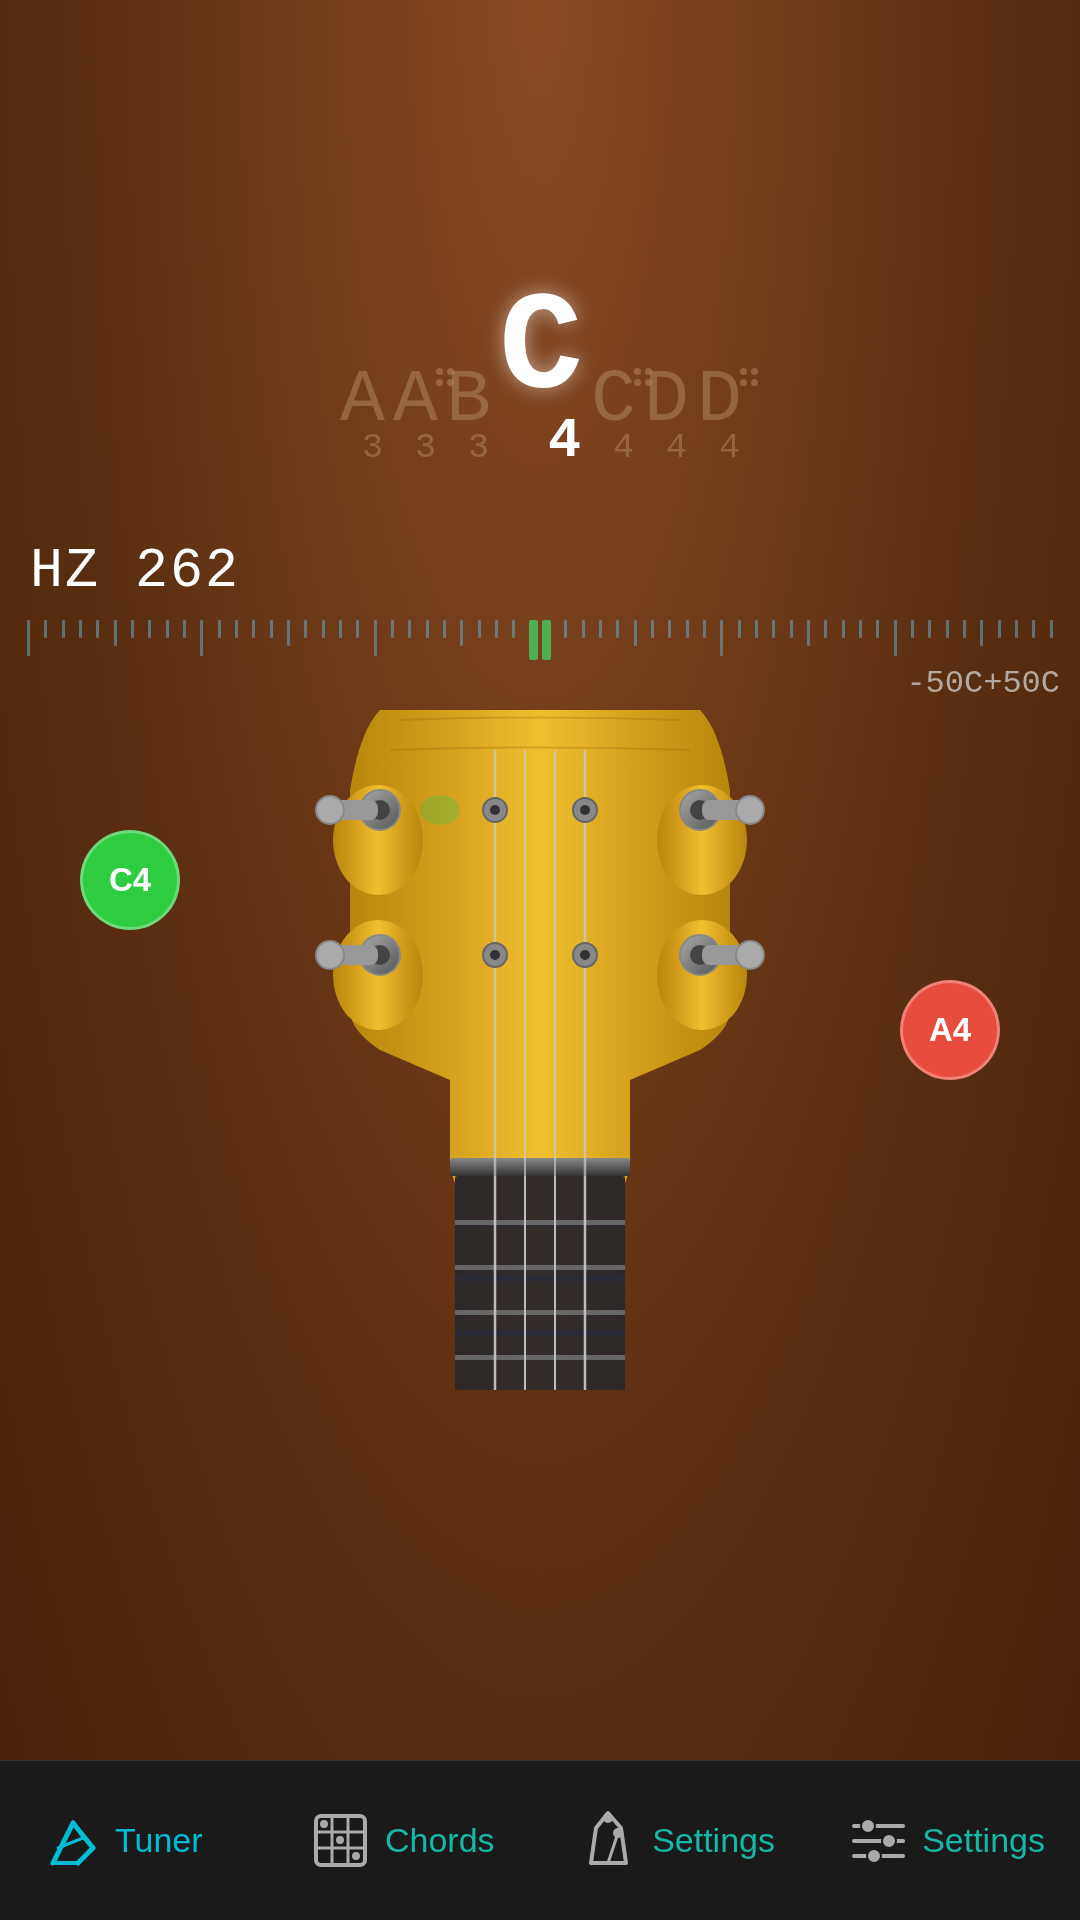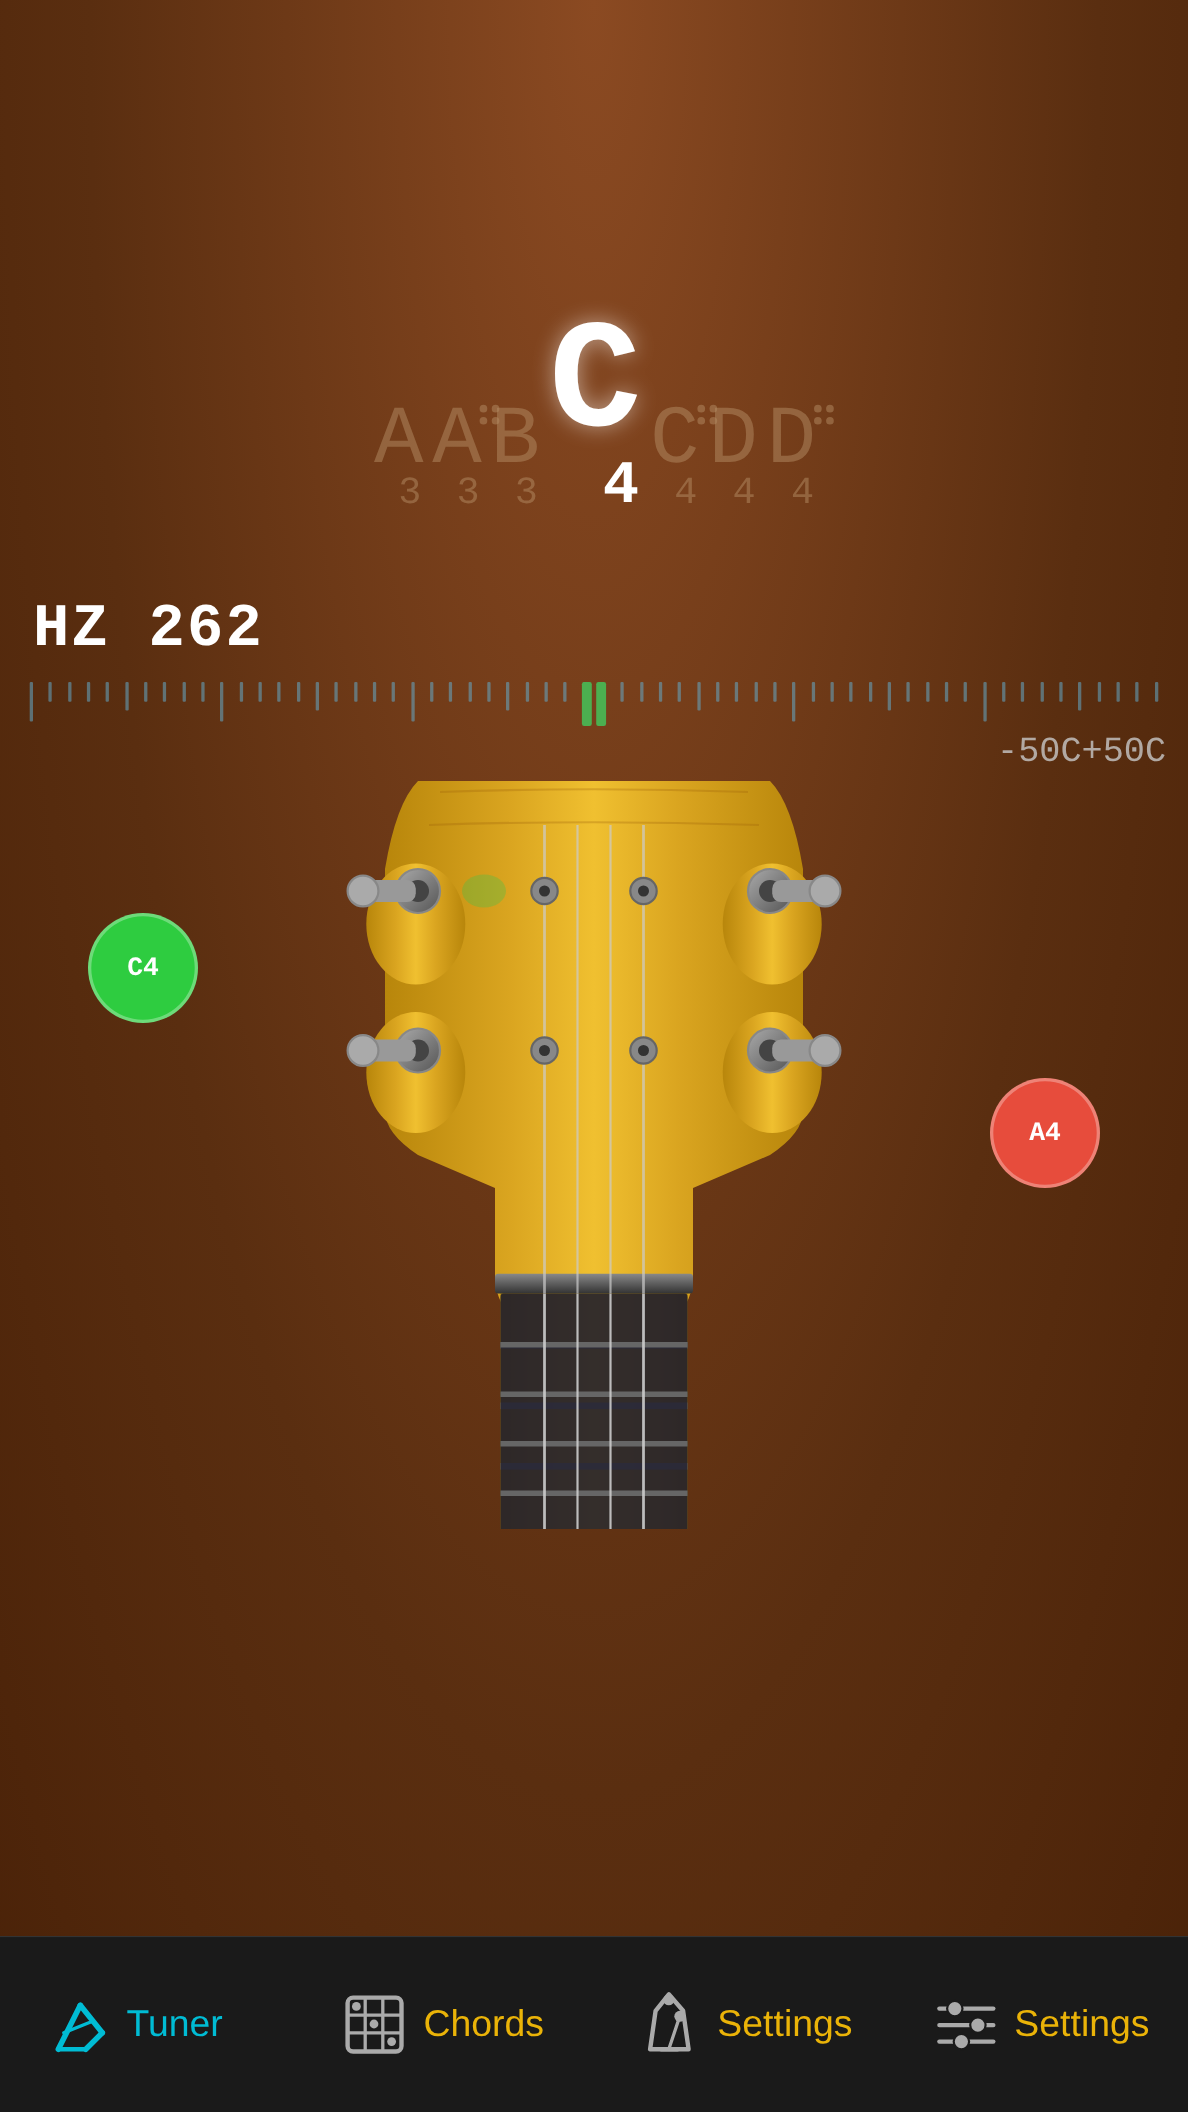--- a/index.html
+++ b/index.html
@@ -83,21 +83,21 @@
 
     
     .freq-display {
       position: absolute;
       top: 540px;
       left: 30px;
       z-index: 2;
       color: white;
       font-size: 55px;
       font-family: 'Courier New', monospace;
-      font-weight: bold;
+      font-weight: normal;
       letter-spacing: 2px;
     }
 
     
     .cents-meter {
       position: absolute;
       top: 620px;
       left: 20px;
       right: 20px;
       z-index: 2;
@@ -138,23 +138,23 @@
     
     .string-badge {
       position: absolute;
       width: 100px;
       height: 100px;
       border-radius: 50%;
       display: flex;
       align-items: center;
       justify-content: center;
       color: white;
-      font-size: 24px;
+      font-size: 33px;
       font-weight: bold;
-      font-family: Liberation Mono, monospace;
+      font-family: Liberation Sans, sans-serif;
       z-index: 5;
       border: 3px solid rgba(255,255,255,0.3);
     }
 
     .string-badge.green { background: #2ecc40; }
     .string-badge.red { background: #e74c3c; }
 
     
     .badge-c4 { top: 130px; left: 80px; }
     .badge-e4 { top: 130px; right: 80px; }
@@ -186,21 +186,21 @@
     .nav-icon {
       width: 70px;
       height: 70px;
       display: flex;
       align-items: center;
       justify-content: center;
     }
 
     .nav-label {
       font-size: 34px;
-      color: #eab308;
+      color: #14b8a6;
     }
 
     .nav-item.active .nav-label {
       color: #00bcd4;
     }
 
   </style>
 </head>
 <body>
 

